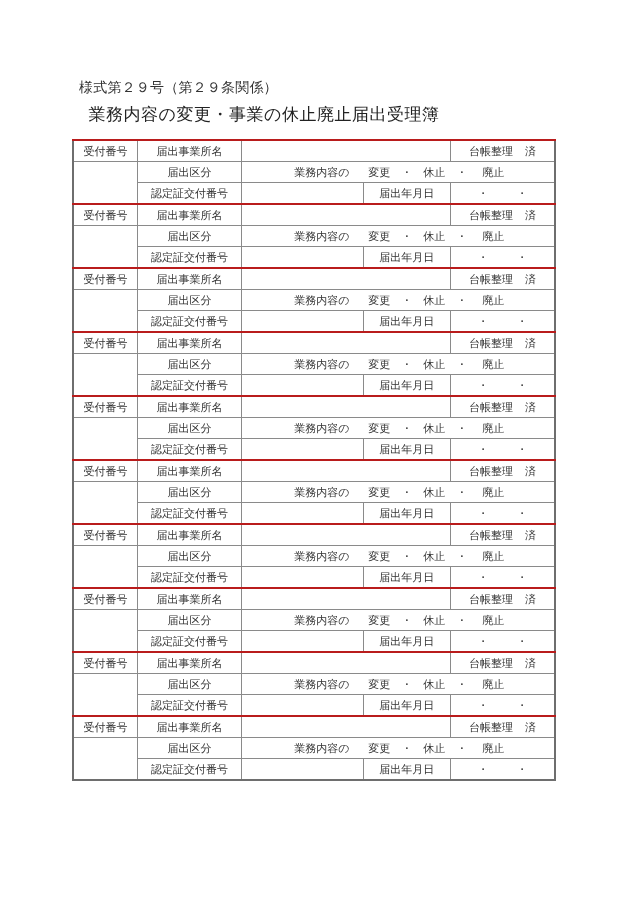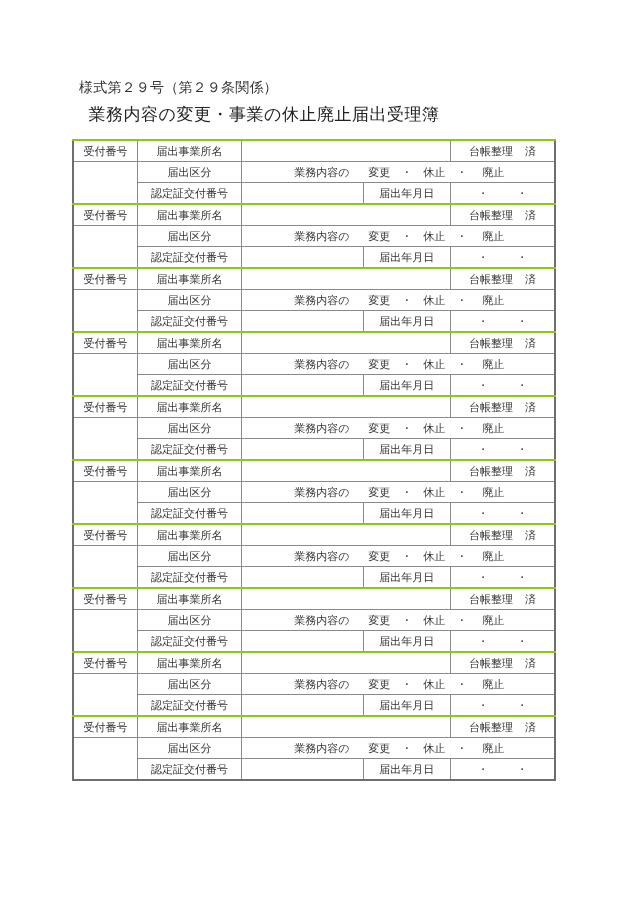--- a/index.html
+++ b/index.html
@@ -46,21 +46,21 @@
     .register-table td {
       height: 20px;
       padding: 0;
       border: 1px solid #8a8a8a;
       text-align: center;
       vertical-align: middle;
       white-space: nowrap;
       color: #333;
     }
     .register-table tr.block-start td {
-      border-top: 2px solid #84cc16;
+      border-top: 2px solid #b91c1c;
     }
     .register-table tbody:first-child tr.block-start td {
       border-top: none;
     }
     .col-recv { width: 64px; }
     .col-label { width: 104px; }
     .col-a { width: 121px; }
     .col-b { width: 87px; }
     .col-c { width: 104px; }
     .kind-cell {

